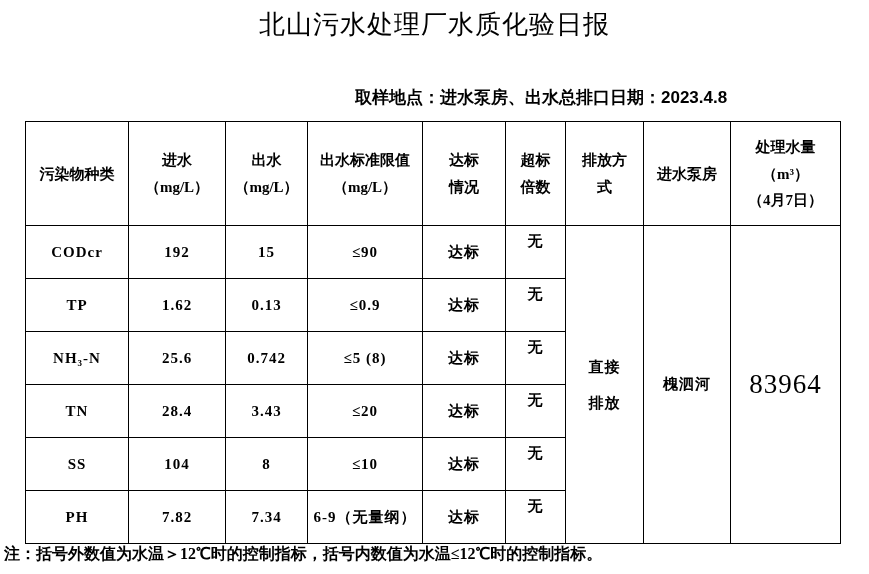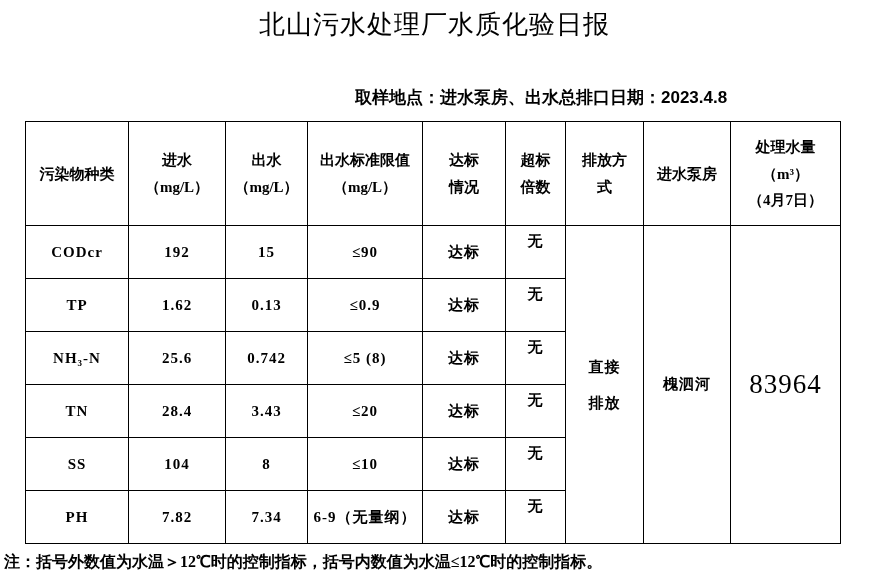--- a/index.html
+++ b/index.html
@@ -63,21 +63,21 @@
     padding-top: 6px;
   }
   td.mode-cell { line-height: 2.4; }
   td.volume-cell {
     font-weight: normal;
     font-size: 27px;
     letter-spacing: 1px;
     margin-left: 43px;
   }
   .note {
-    margin: 8px 0 0 4px;
+    margin: 0 0 0 4px;
     font-family: "Liberation Serif", serif;
     font-weight: bold;
     font-size: 16px;
     line-height: 1.3;
     white-space: nowrap;
   }
 </style>
 </head>
 <body>
 

